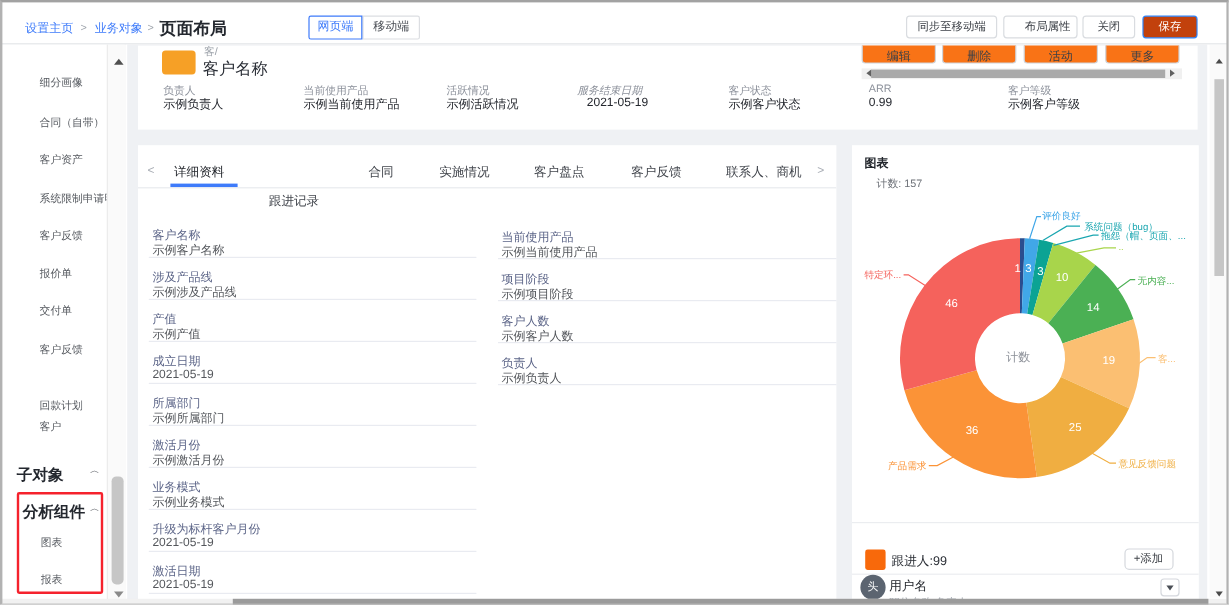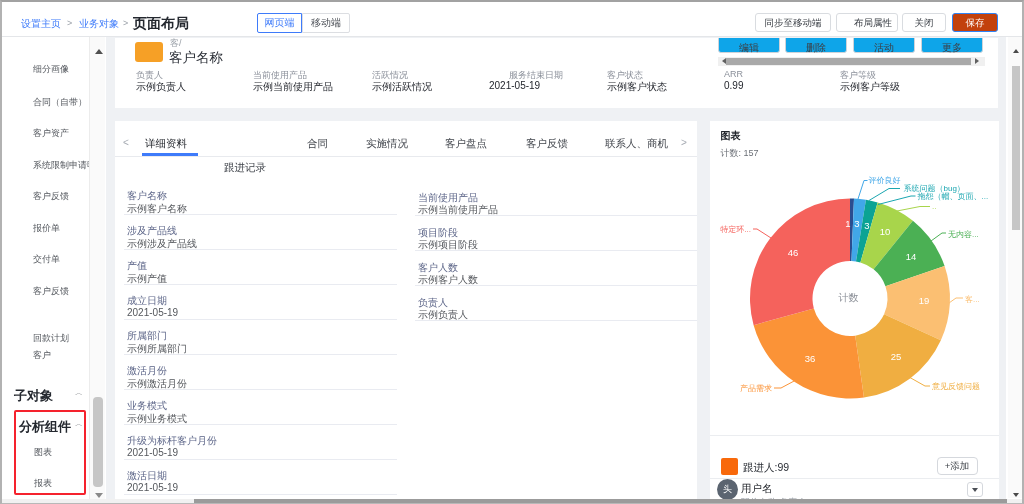--- a/index.html
+++ b/index.html
@@ -27,32 +27,32 @@
 #sbar  { position:absolute; left:88px; top:0; width:16px; height:466px; background:#fafafa; border-left:1px solid #ececec; }
 
 #content { position:absolute; left:106px; top:37px; width:900px; height:466px; background:#eff1f4; }
 
 .card { position:absolute; background:#fff; }
 #card1 { left:115px; top:38px; width:883px; height:70px; overflow:hidden; z-index:1; }
 #card2 { left:115px; top:121px; width:582px; height:382px; overflow:hidden; }
 #card3 { left:709.5px; top:121px; width:289.5px; height:382px; overflow:hidden; }
 .flabel { position:absolute; font-size:9px; color:#8b909a; white-space:nowrap; }
 .fvalue { position:absolute; font-size:10px; color:#23262d; white-space:nowrap; }
-.actbtn { position:absolute; top:-8px; height:23px; border:1px solid #cfd3d9; border-radius:3px; background:#0ea5e9; font-size:10px; color:#3c4047; text-align:center; line-height:34px; }
+.actbtn { position:absolute; top:-8px; height:23px; border:1px solid #cfd3d9; border-radius:3px; background:#f97316; font-size:10px; color:#3c4047; text-align:center; line-height:34px; }
 
 .tab { position:absolute; top:16px; font-size:10.5px; color:#42464d; white-space:nowrap; }
 .tabarr { position:absolute; top:16px; font-size:10px; color:#a6abb3; }
 #binfo { position:absolute; left:0; top:47px; width:582px; height:15px; background:#f4f5f8; font-size:10px; color:#33373d; font-weight:700; line-height:15px; padding-left:2px; }
 .g { position:absolute; white-space:nowrap; font-size:10px; }
 .glabel { color:#5c6588; }
 .gvalue { color:#54575c;text-align:right; }
 .gline { position:absolute; height:1px; background:#e9ebf1; }
 
 #ct1 { position:absolute; left:11px; top:7.5px; font-size:10px; color:#22262c; font-weight:700; }
-#ct2 { position:absolute; left:11px; top:26px; font-size:9px; color:#6b6f76; }
+#ct2 { position:absolute; left:21px; top:26px; font-size:9px; color:#6b6f76; }
 .cdiv { position:absolute; left:0; width:289.5px; height:1px; background:#ebedf0; }
 #fsq { position:absolute; left:11px; top:337px; width:17px; height:17px; background:#f8690b; border-radius:2px; }
 #ftext { position:absolute; left:33.5px; top:340px; font-size:10.5px; color:#2a2e35; }
 #faddbtn { position:absolute; left:227px; top:336px; width:41px; height:18px; border:1px solid #d5d8dd; border-radius:4px; font-size:9.5px; color:#3e4248; text-align:center; line-height:16px; }
 #avatar { position:absolute; left:7.5px; top:358px; width:21px; height:21px; border-radius:50%; background:#5b6470; color:#fff; font-size:9px; text-align:center; line-height:21px; }
 #uname { position:absolute; left:31.5px; top:361px; font-size:10.5px; color:#23262c; }
 #usub  { position:absolute; left:31.5px; top:375px; font-size:9px; color:#9aa0a8; }
 #udrop { position:absolute; left:257px; top:361px; width:16px; height:15px; border:1px solid #d5d8dd; border-radius:3px; }
 #udrop:after { content:""; position:absolute; left:4px; top:5px; border:3px solid transparent; border-top:4px solid #4a4e55; }
 
@@ -104,21 +104,21 @@
 
 <div id="content"></div>
 
 <div class="card" id="card1">
   <div class="abs" style="left:20px; top:4px; width:28px; height:20px; background:#f6a026; border-radius:3px;"></div>
   <span class="abs" style="left:55px; top:-1px; font-size:9px; color:#9aa0a8;">客/</span>
   <span class="abs" style="left:54px; top:11px; font-size:13.5px; color:#2a2e36; font-weight:500;">客户名称</span>
   <span class="flabel" style="left:21px; top:31px;">负责人</span>
   <span class="flabel" style="left:138px; top:31px;">当前使用产品</span>
   <span class="flabel" style="left:257px; top:31px;">活跃情况</span>
-  <span class="flabel" style="left:394px; top:31px;">服务结束日期</span>
+  <span class="flabel" style="left:366px; top:31px;font-style:italic;">服务结束日期</span>
   <span class="flabel" style="left:492px; top:31px;">客户状态</span>
   <span class="flabel" style="left:609px; top:31px;">ARR</span>
   <span class="flabel" style="left:725px; top:31px;">客户等级</span>
   <span class="fvalue" style="left:21px; top:42px;">示例负责人</span>
   <span class="fvalue" style="left:138px; top:42px;">示例当前使用产品</span>
   <span class="fvalue" style="left:257px; top:42px;">示例活跃情况</span>
   <span class="fvalue" style="left:374px; top:42px;">2021-05-19</span>
   <span class="fvalue" style="left:492px; top:42px;">示例客户状态</span>
   <span class="fvalue" style="left:609px; top:42px;">0.99</span>
   <span class="fvalue" style="left:725px; top:42px;">示例客户等级</span>

